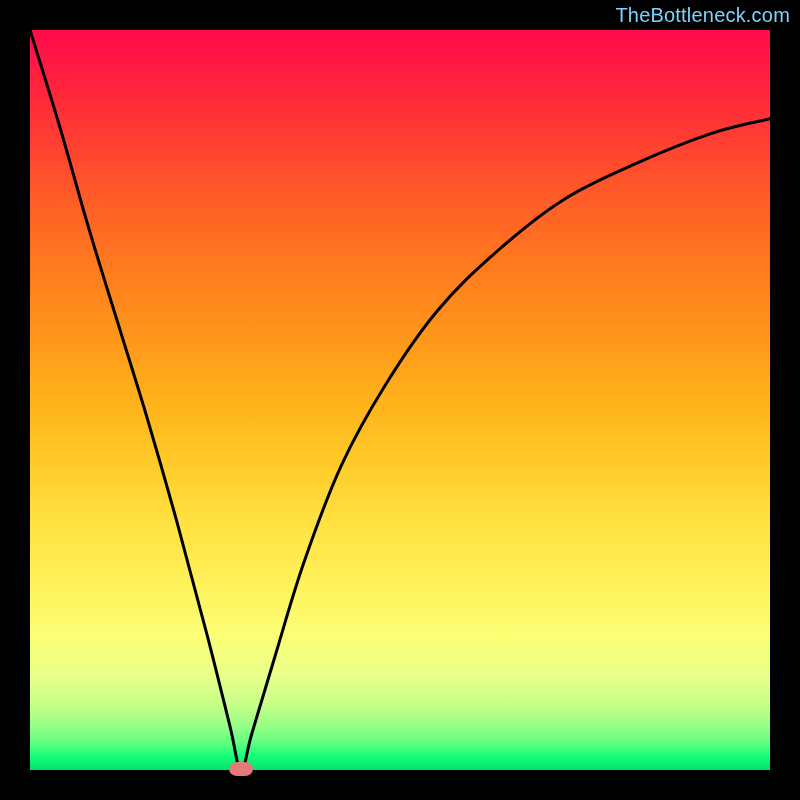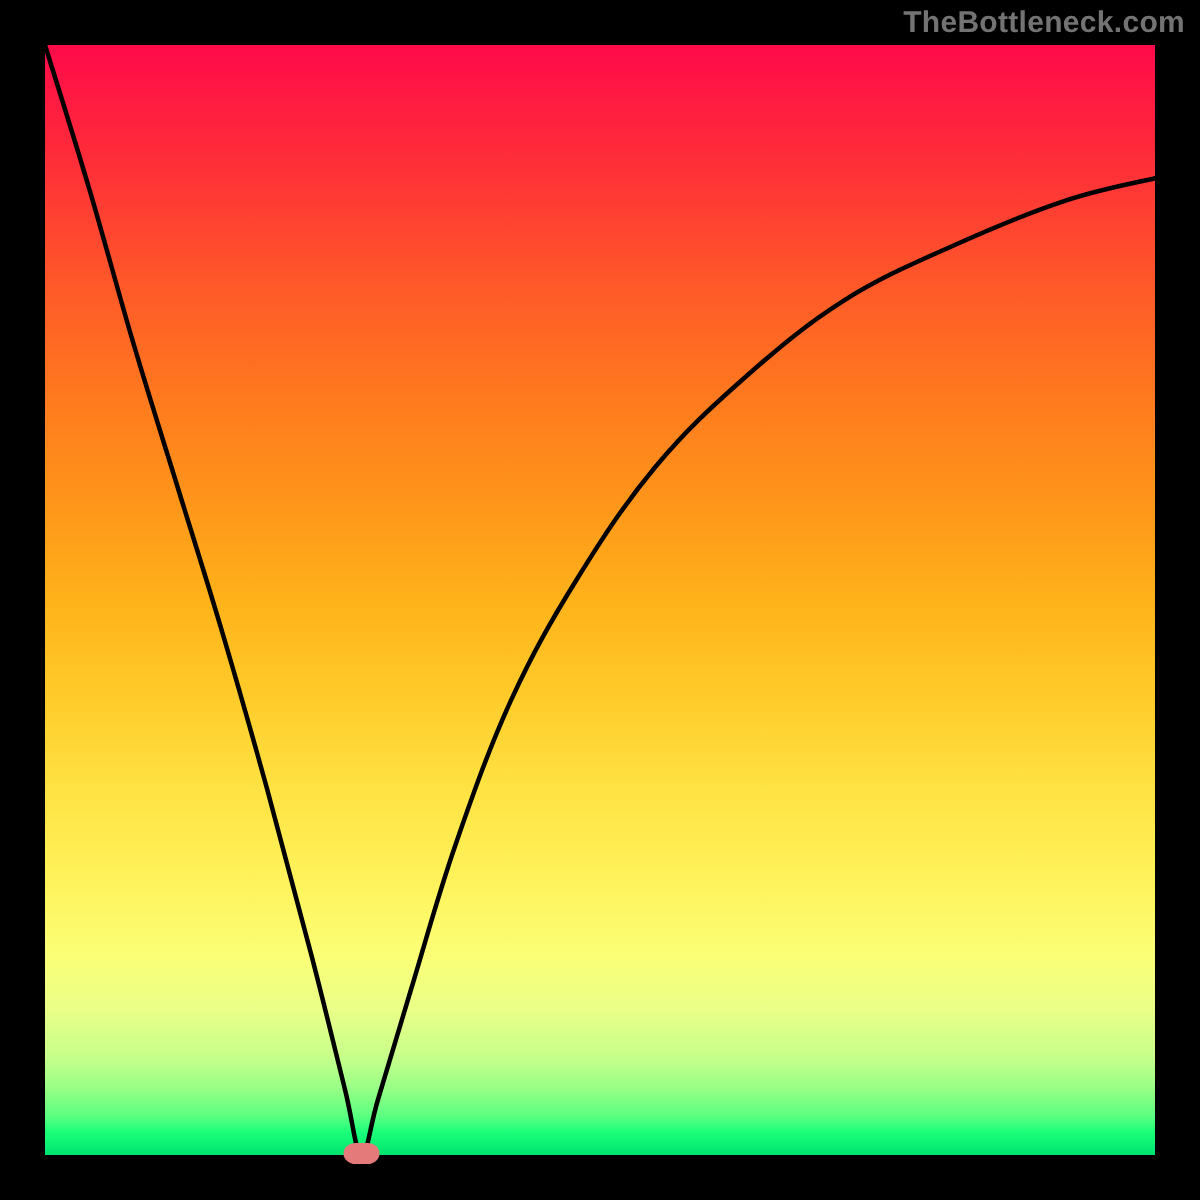--- a/index.html
+++ b/index.html
@@ -39,23 +39,23 @@
       #98ff86 94%,
       #5bff80 96.5%,
       #19ff79 98%,
       #00e26e 100%
     );
   }
   .watermark {
     position: absolute;
     top: 4px;
     right: 10px;
-    color: #737373;
+    color: #7dd3fc;
     font-size: 20px;
-    font-weight: 700;
+    font-weight: 400;
     letter-spacing: 0.2px;
     user-select: none;
   }
   svg.curve {
     position: absolute;
     left: 0;
     top: 0;
     width: 740px;
     height: 740px;
     overflow: visible;

